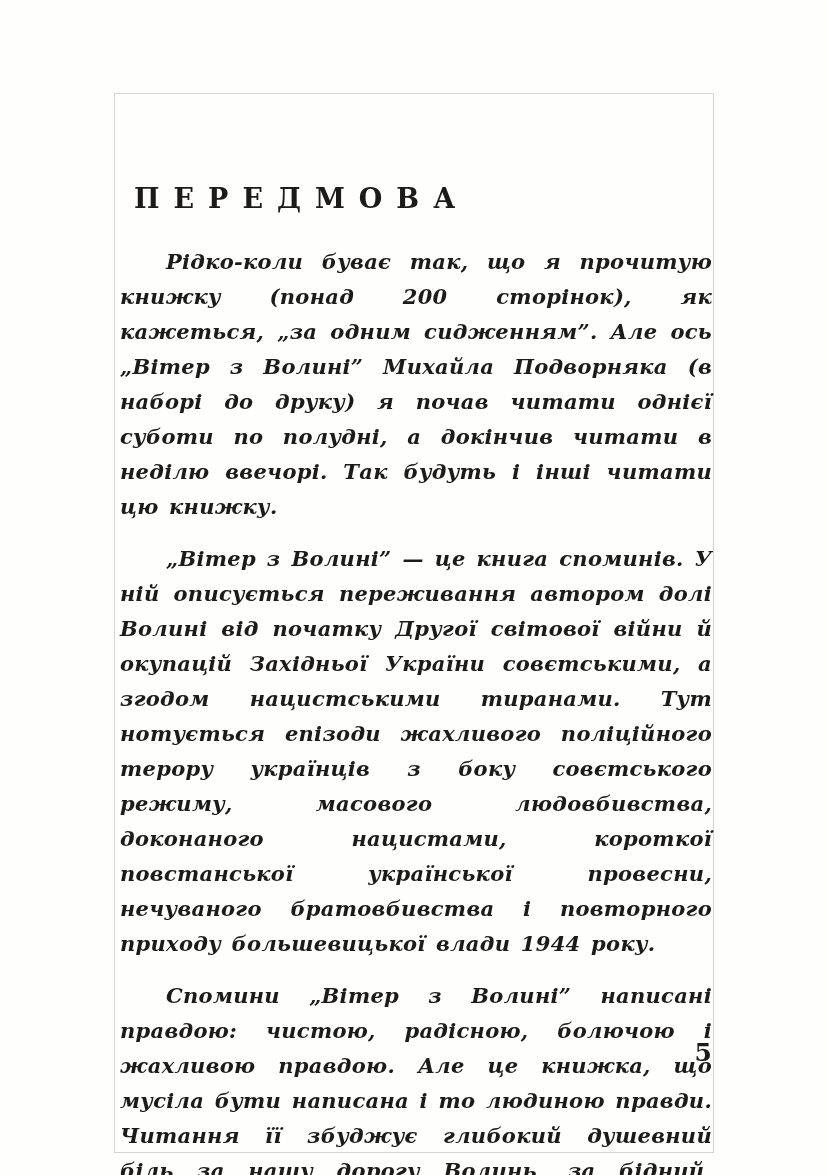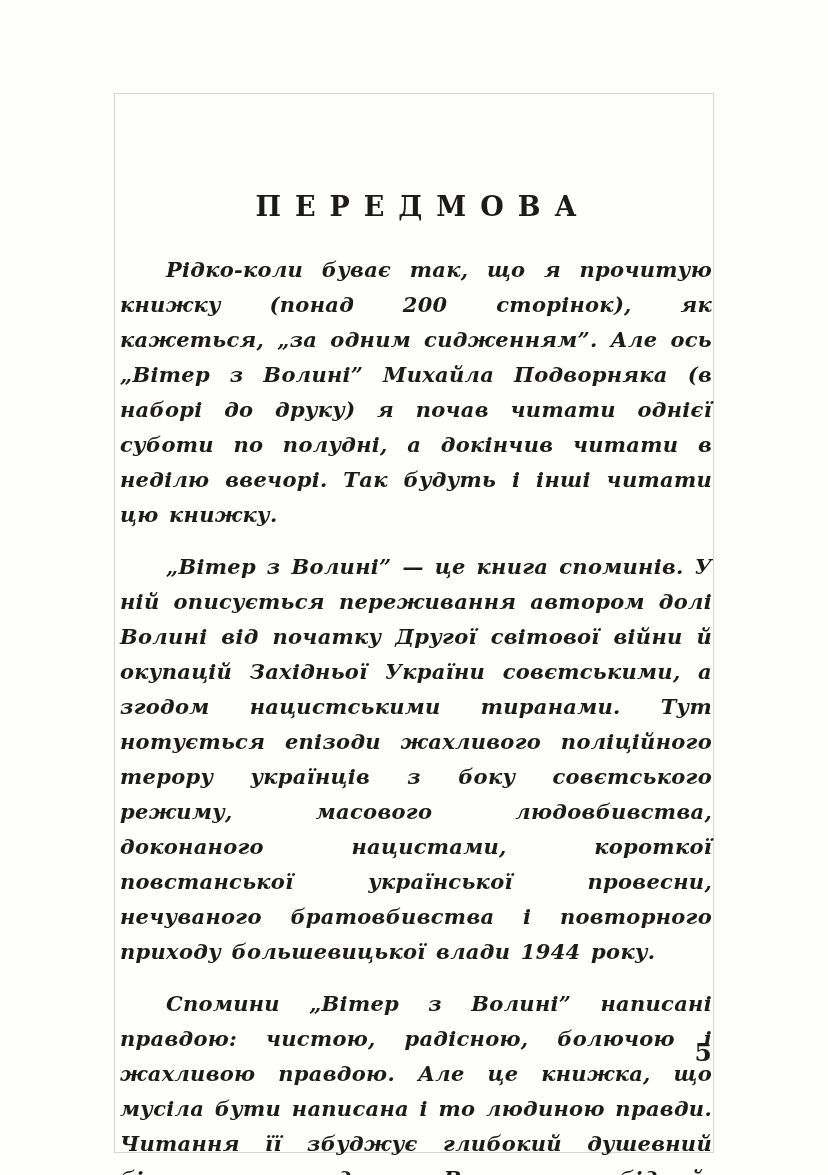--- a/index.html
+++ b/index.html
@@ -26,26 +26,26 @@
     pointer-events: none;
   }
   .text-block {
     position: absolute;
     left: 120px;
     top: 183px;
     width: 592px;
     color: #1c1b19;
   }
   .page-title {
-    text-align: center;
+    text-align: left;
     font-weight: 700;
     font-style: normal;
     font-size: 27px;
     letter-spacing: 14px;
-    margin: 8px 0 30px 0;
+    margin: 0 0 30px 0;
     padding-left: 14px; 
     white-space: nowrap;
   }
   .body-paragraph {
     font-style: italic;
     font-weight: 700;
     font-size: 21px;
     line-height: 35px;
     text-align: justify;
     text-indent: 46px;

